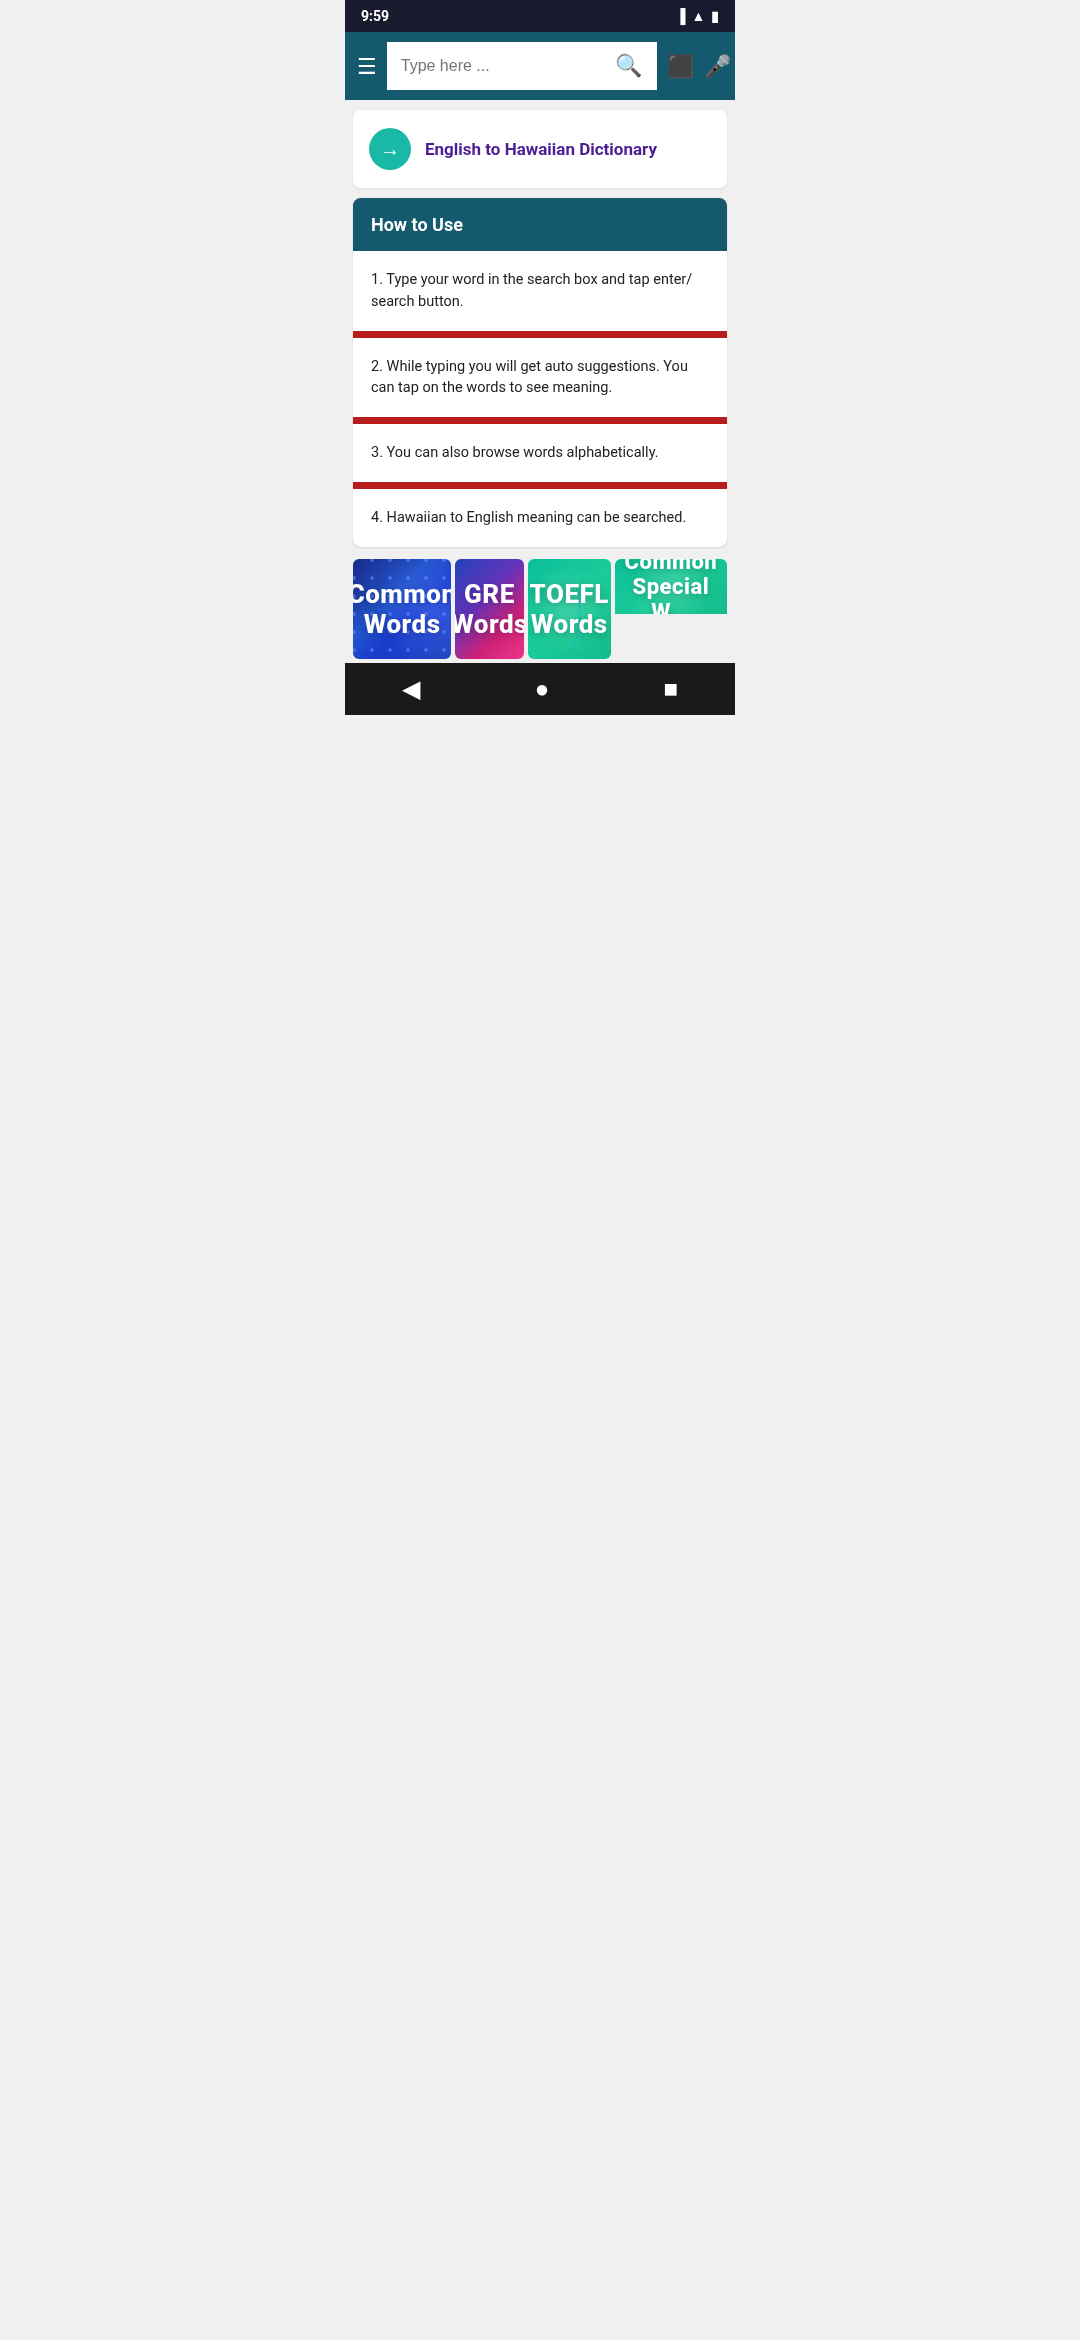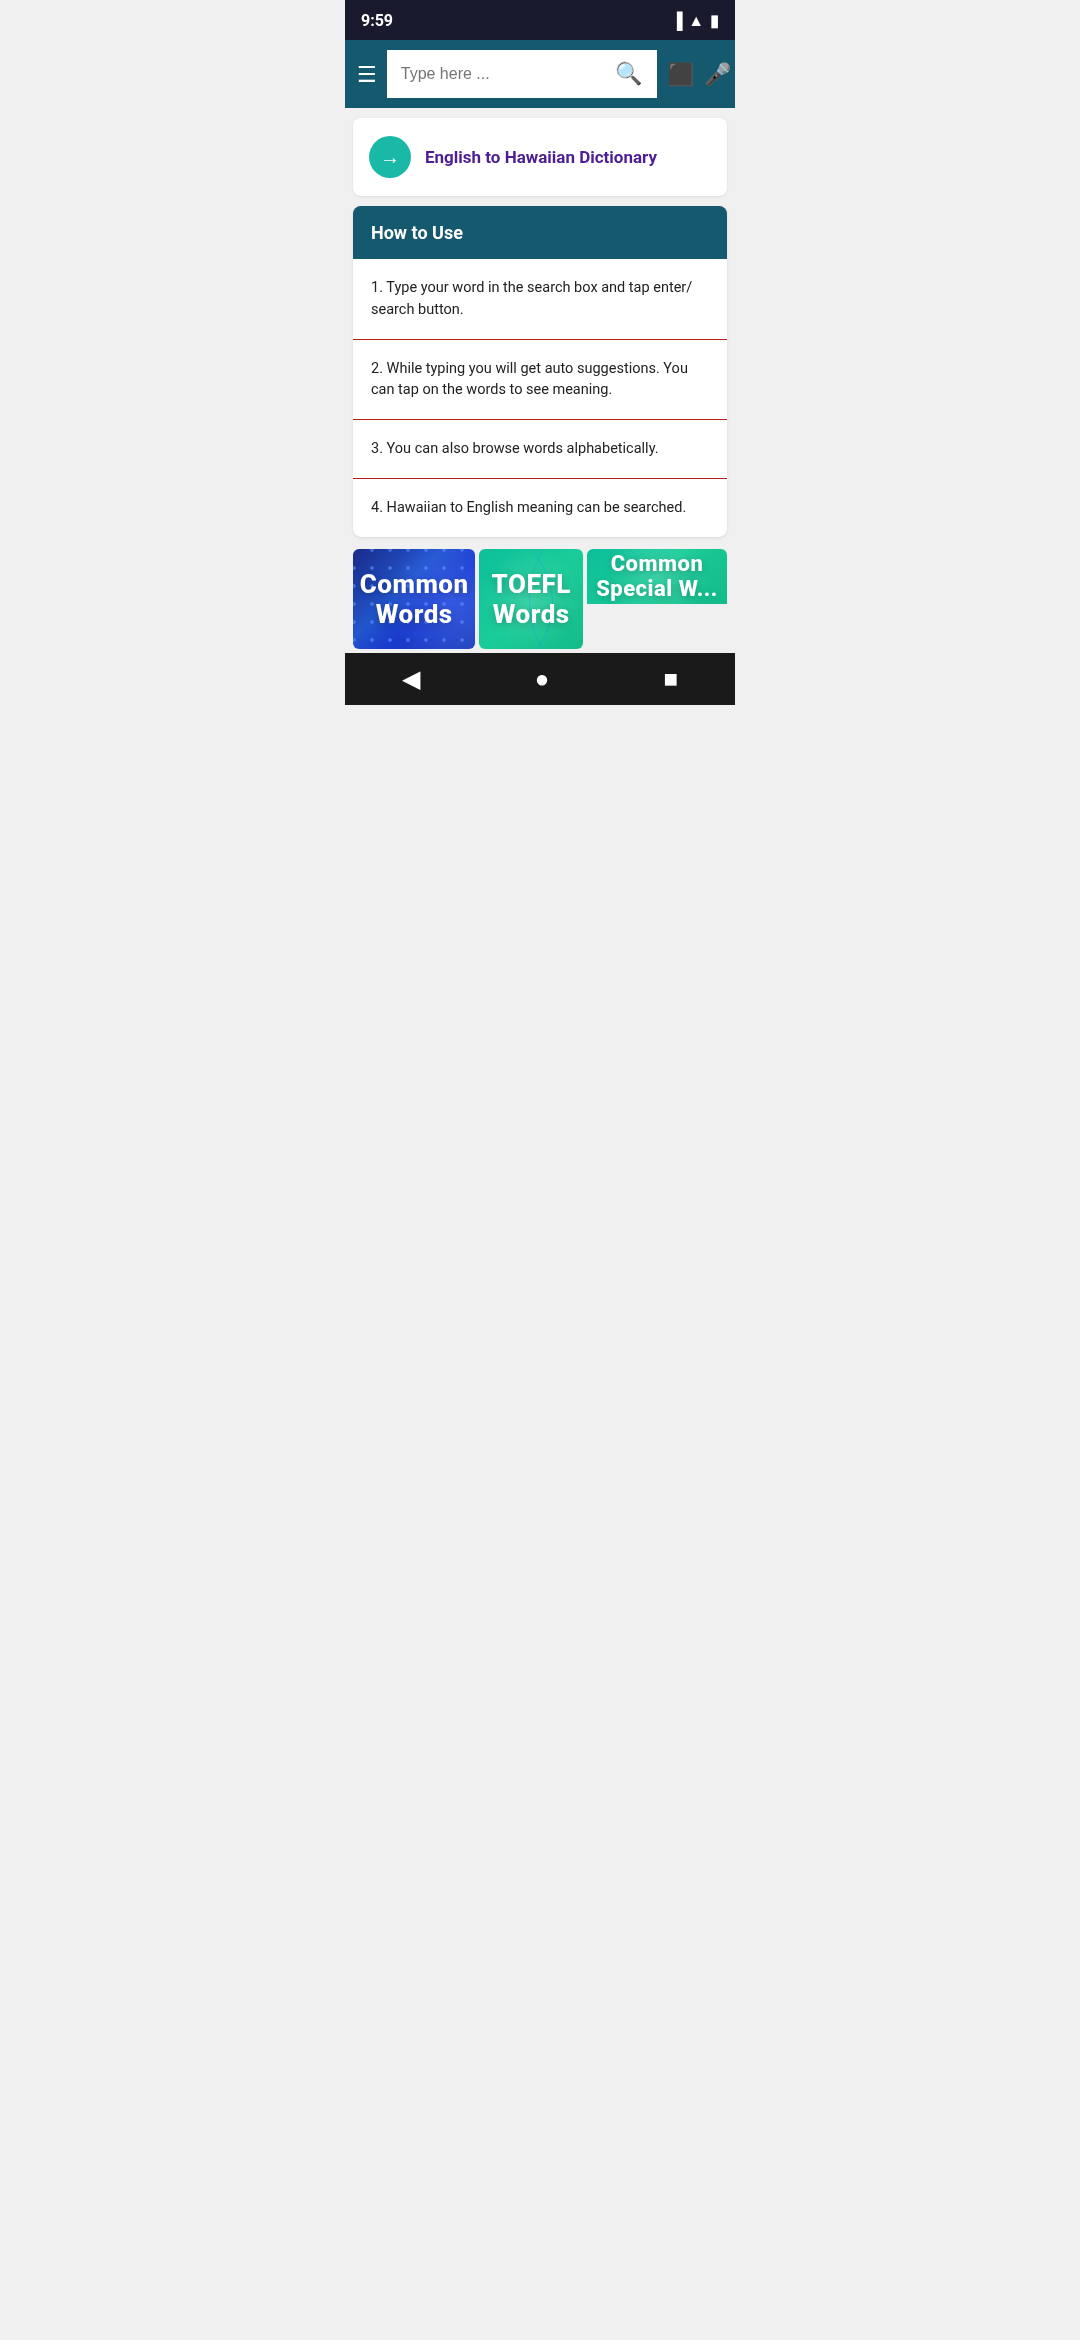--- a/index.html
+++ b/index.html
@@ -14,23 +14,23 @@
     }
 
     
     .status-bar {
       background: #1a1a2e;
       color: #fff;
       display: flex;
       justify-content: space-between;
       align-items: center;
       padding: 6px 16px;
-      font-size: 16px;
+      font-size: 14px;
       font-weight: 600;
-      height: 40px;
+      height: 32px;
     }
     .status-bar .time { font-weight: 700; }
     .status-icons { display: flex; gap: 6px; align-items: center; }
 
     
     .top-bar {
       background: #14596e;
       display: flex;
       align-items: center;
       padding: 10px 12px;
@@ -139,21 +139,21 @@
 
     .how-to-use-body {
       background: #fff;
     }
 
     .how-to-use-item {
       padding: 18px 18px;
       font-size: 14.5px;
       color: #222;
       line-height: 1.5;
-      border-bottom: 1px solid #b91c1c;
+      border-bottom: 7px solid #b91c1c;
     }
 
     .how-to-use-item:last-child {
       border-bottom: none;
     }
 
     
     .banners {
       margin: 10px 8px 0 8px;
       display: flex;
@@ -337,20 +337,23 @@
   </div>
 </div>
 
 <div class="banners">
 
   <div class="banner banner-common">
     <div class="dots-overlay"></div>
     <span class="banner-label">Common Words</span>
   </div>
 
+  <div class="banner banner-gre">
+    <span class="banner-label">GRE Words</span>
+  </div>
 
   <div class="banner banner-toefl">
     <div class="grid-lines"></div>
     <span class="banner-label">TOEFL Words</span>
   </div>
 
 
   <div class="banner banner-toefl banner-partial">
     <span class="banner-label" style="font-size:22px;">Common Special W...</span>
   </div>

